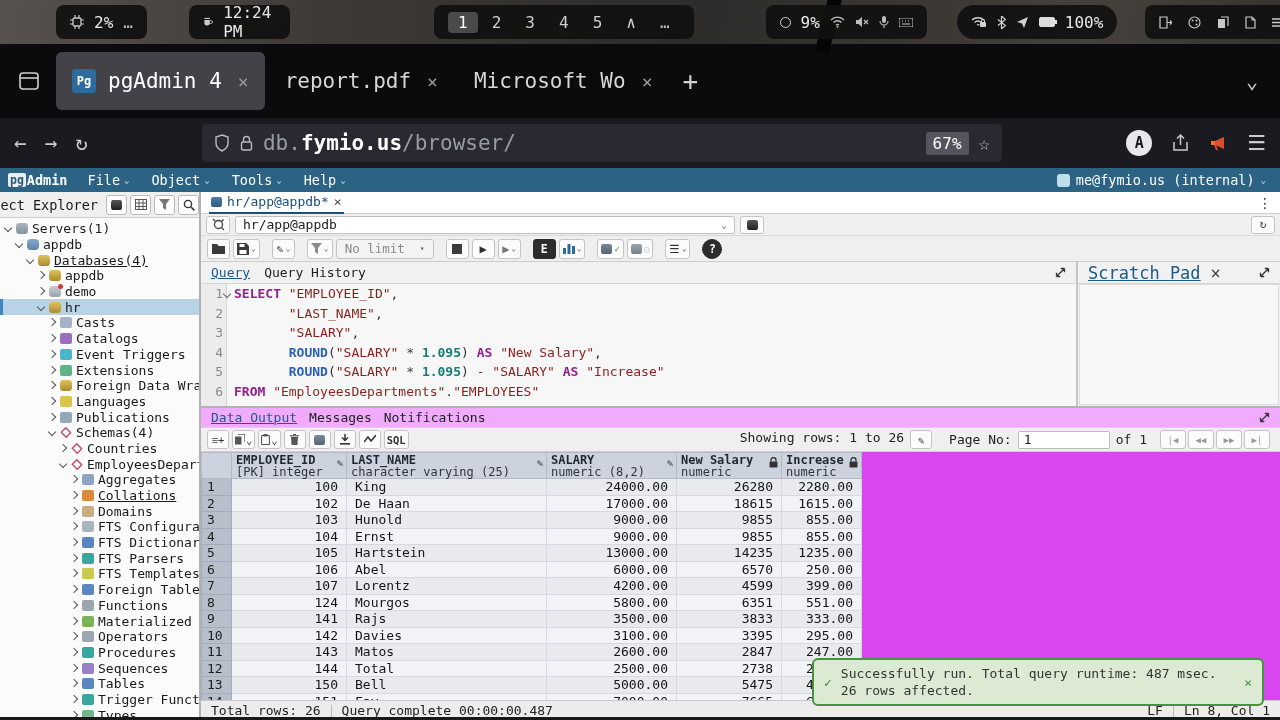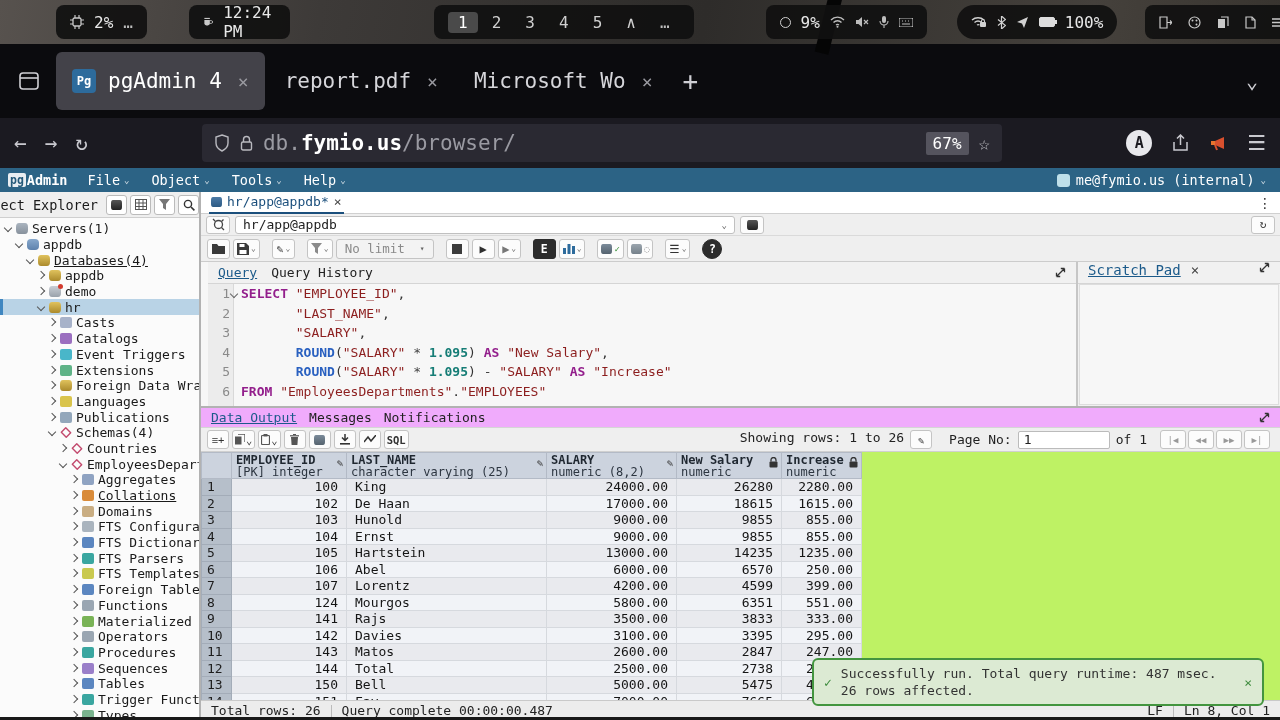--- a/index.html
+++ b/index.html
@@ -106,53 +106,53 @@
   .qt-toolbar { height:26px; background:#efefef; border-bottom:1px solid #cccccc; display:flex; align-items:center; gap:3px; padding:0 6px; }
   .tbtn { height:20px; min-width:23px; background:#fcfcfc; border:1px solid #c4c4c4; border-radius:3px; display:flex; align-items:center; justify-content:center; color:#333; font-size:11.5px; gap:2px; padding:0 3px; }
   .tbtn .car { font-size:8px; color:#666; }
   .tbtn.dark { background:#2c2c2c; border-color:#2c2c2c; color:#fff; font-weight:bold; }
   .nolimit { width:98px; color:#8a8a8a; background:#f3f3f3; justify-content:space-between; padding:0 8px; font-size:12.5px; }
   .gsep { width:6px; }
   .glyph-stop { width:10px; height:10px; background:#3c3c3c; }
   .glyph-play { color:#2f2f2f; font-size:12px; }
 
   
-  .editor-zone { height:146px; flex:none; display:flex; border-bottom:2px solid #b2b2b2; background:#f7f7f7;padding-left:7px; }
+  .editor-zone { height:146px; flex:none; display:flex; border-bottom:2px solid #b2b2b2; background:#f7f7f7; }
   .editor-col { flex:1; min-width:0; display:flex; flex-direction:column; border-right:2px solid #c6c6c6; }
   .ed-tabs { height:22px; background:#f1f1f1; border-bottom:1px solid #d5d5d5; display:flex; align-items:center; gap:14px; padding:0 10px; font-size:13px; color:#222; }
   .etab.active { color:#1b5a8a; text-decoration:underline; }
   .expand { margin-left:auto; }
   .code { flex:1; overflow:hidden; font-size:13px; line-height:19.5px; background:#f7f7f7; }
   .cline { display:flex; }
   .gut { width:26px; flex:none; background:#ececec; border-right:1px solid #d8d8d8; color:#8a8a8a; text-align:right; padding-right:3px; position:relative; }
   .fold { position:absolute; right:-4px; top:7px; width:6px; height:6px; border-right:1.3px solid #666; border-bottom:1.3px solid #666; transform:rotate(45deg); }
   .ltext { padding-left:7px; white-space:pre; }
   .tk-kw { color:#931f8c; font-weight:bold; }
   .tk-str { color:#8c1e1e; }
   .tk-fn { color:#2960c0; font-weight:bold; }
   .tk-num { color:#167d76; font-weight:bold; }
   .tk-op { color:#444; }
   .tk-pun { color:#333; }
   .scratch { width:202px; flex:none; display:flex; flex-direction:column; background:#f1f1f1; }
-  .scratch-head { height:22px; display:flex; align-items:flex-start; gap:10px; padding:0 10px; font-size:14px; border-bottom:1px solid #d5d5d5; }
+  .scratch-head { height:22px; display:flex; align-items:center; gap:10px; padding:0 10px; font-size:17px; border-bottom:1px solid #d5d5d5; }
   .scratch-tab { color:#1b5a8a; text-decoration:underline; }
   .scratch-body { flex:1; margin:0 1px 1px 1px; background:#f7f7f7; border:1px solid #ddd; }
 
   
   .out-zone { flex:1; min-height:0; display:flex; flex-direction:column; background:#e9e9e9; }
   .out-tabs { height:20px; background:#f0abfc; border-bottom:1px solid #d5d5d5; display:flex; align-items:center; gap:12px; padding:0 10px; font-size:13px; color:#222; }
   .otab.active { color:#1b5a8a; text-decoration:underline; }
   .out-toolbar { height:24px; background:#efefef; border-bottom:1px solid #d0d0d0; display:flex; align-items:center; gap:3px; padding:0 6px; font-size:13px; color:#222; }
   .obtn { height:19px; min-width:22px; background:#fcfcfc; border:1px solid #c4c4c4; border-radius:3px; display:flex; align-items:center; justify-content:center; font-size:10.5px; color:#333; gap:1px; padding:0 2px; }
   .showing { margin-left:auto; display:flex; align-items:flex-start; gap:6px; }
   .pageno { display:flex; align-items:center; gap:6px; margin-left:14px; }
   .pg-input { width:92px; height:18px; border:1px solid #bbb; border-radius:2px; background:#fff; font:inherit; font-size:13px; padding:0 5px; color:#222; }
   .pag { display:flex; gap:2px; margin-left:10px; margin-right:4px; }
   .pag .obtn { color:#999; font-size:9px; min-width:26px; }
-  .grid { flex:1; overflow:hidden; background:#bef264; }
+  .grid { flex:1; overflow:hidden; background:#d946ef; }
   table.res { border-collapse:collapse; font-size:13px; table-layout:fixed; }
   .res th { background:#ccd3de; border:1px solid #b3bac6; font-weight:normal; height:26px; padding:0 4px; text-align:left; vertical-align:middle; position:relative; }
   .hname { font-weight:bold; color:#1f2730; font-size:12px; line-height:12px; }
   .htype { color:#2c3540; font-size:12px; line-height:12px; }
   .hicon { position:absolute; right:3px; top:4px; color:#333; font-size:11px; }
   .res td { border:1px solid #d6d9de; height:16.5px; padding:0 8px; color:#151515; overflow:hidden; white-space:nowrap; }
   .res td.rn { background:#b6bfca; border-color:#a3acb8; color:#1d1d1d; padding:0 0 0 5px; }
   .res tr.odd td:not(.rn) { background:#e9eaee; }
   .res tr.even td:not(.rn) { background:#f1f3f7; }
   .ar { text-align:right; }

